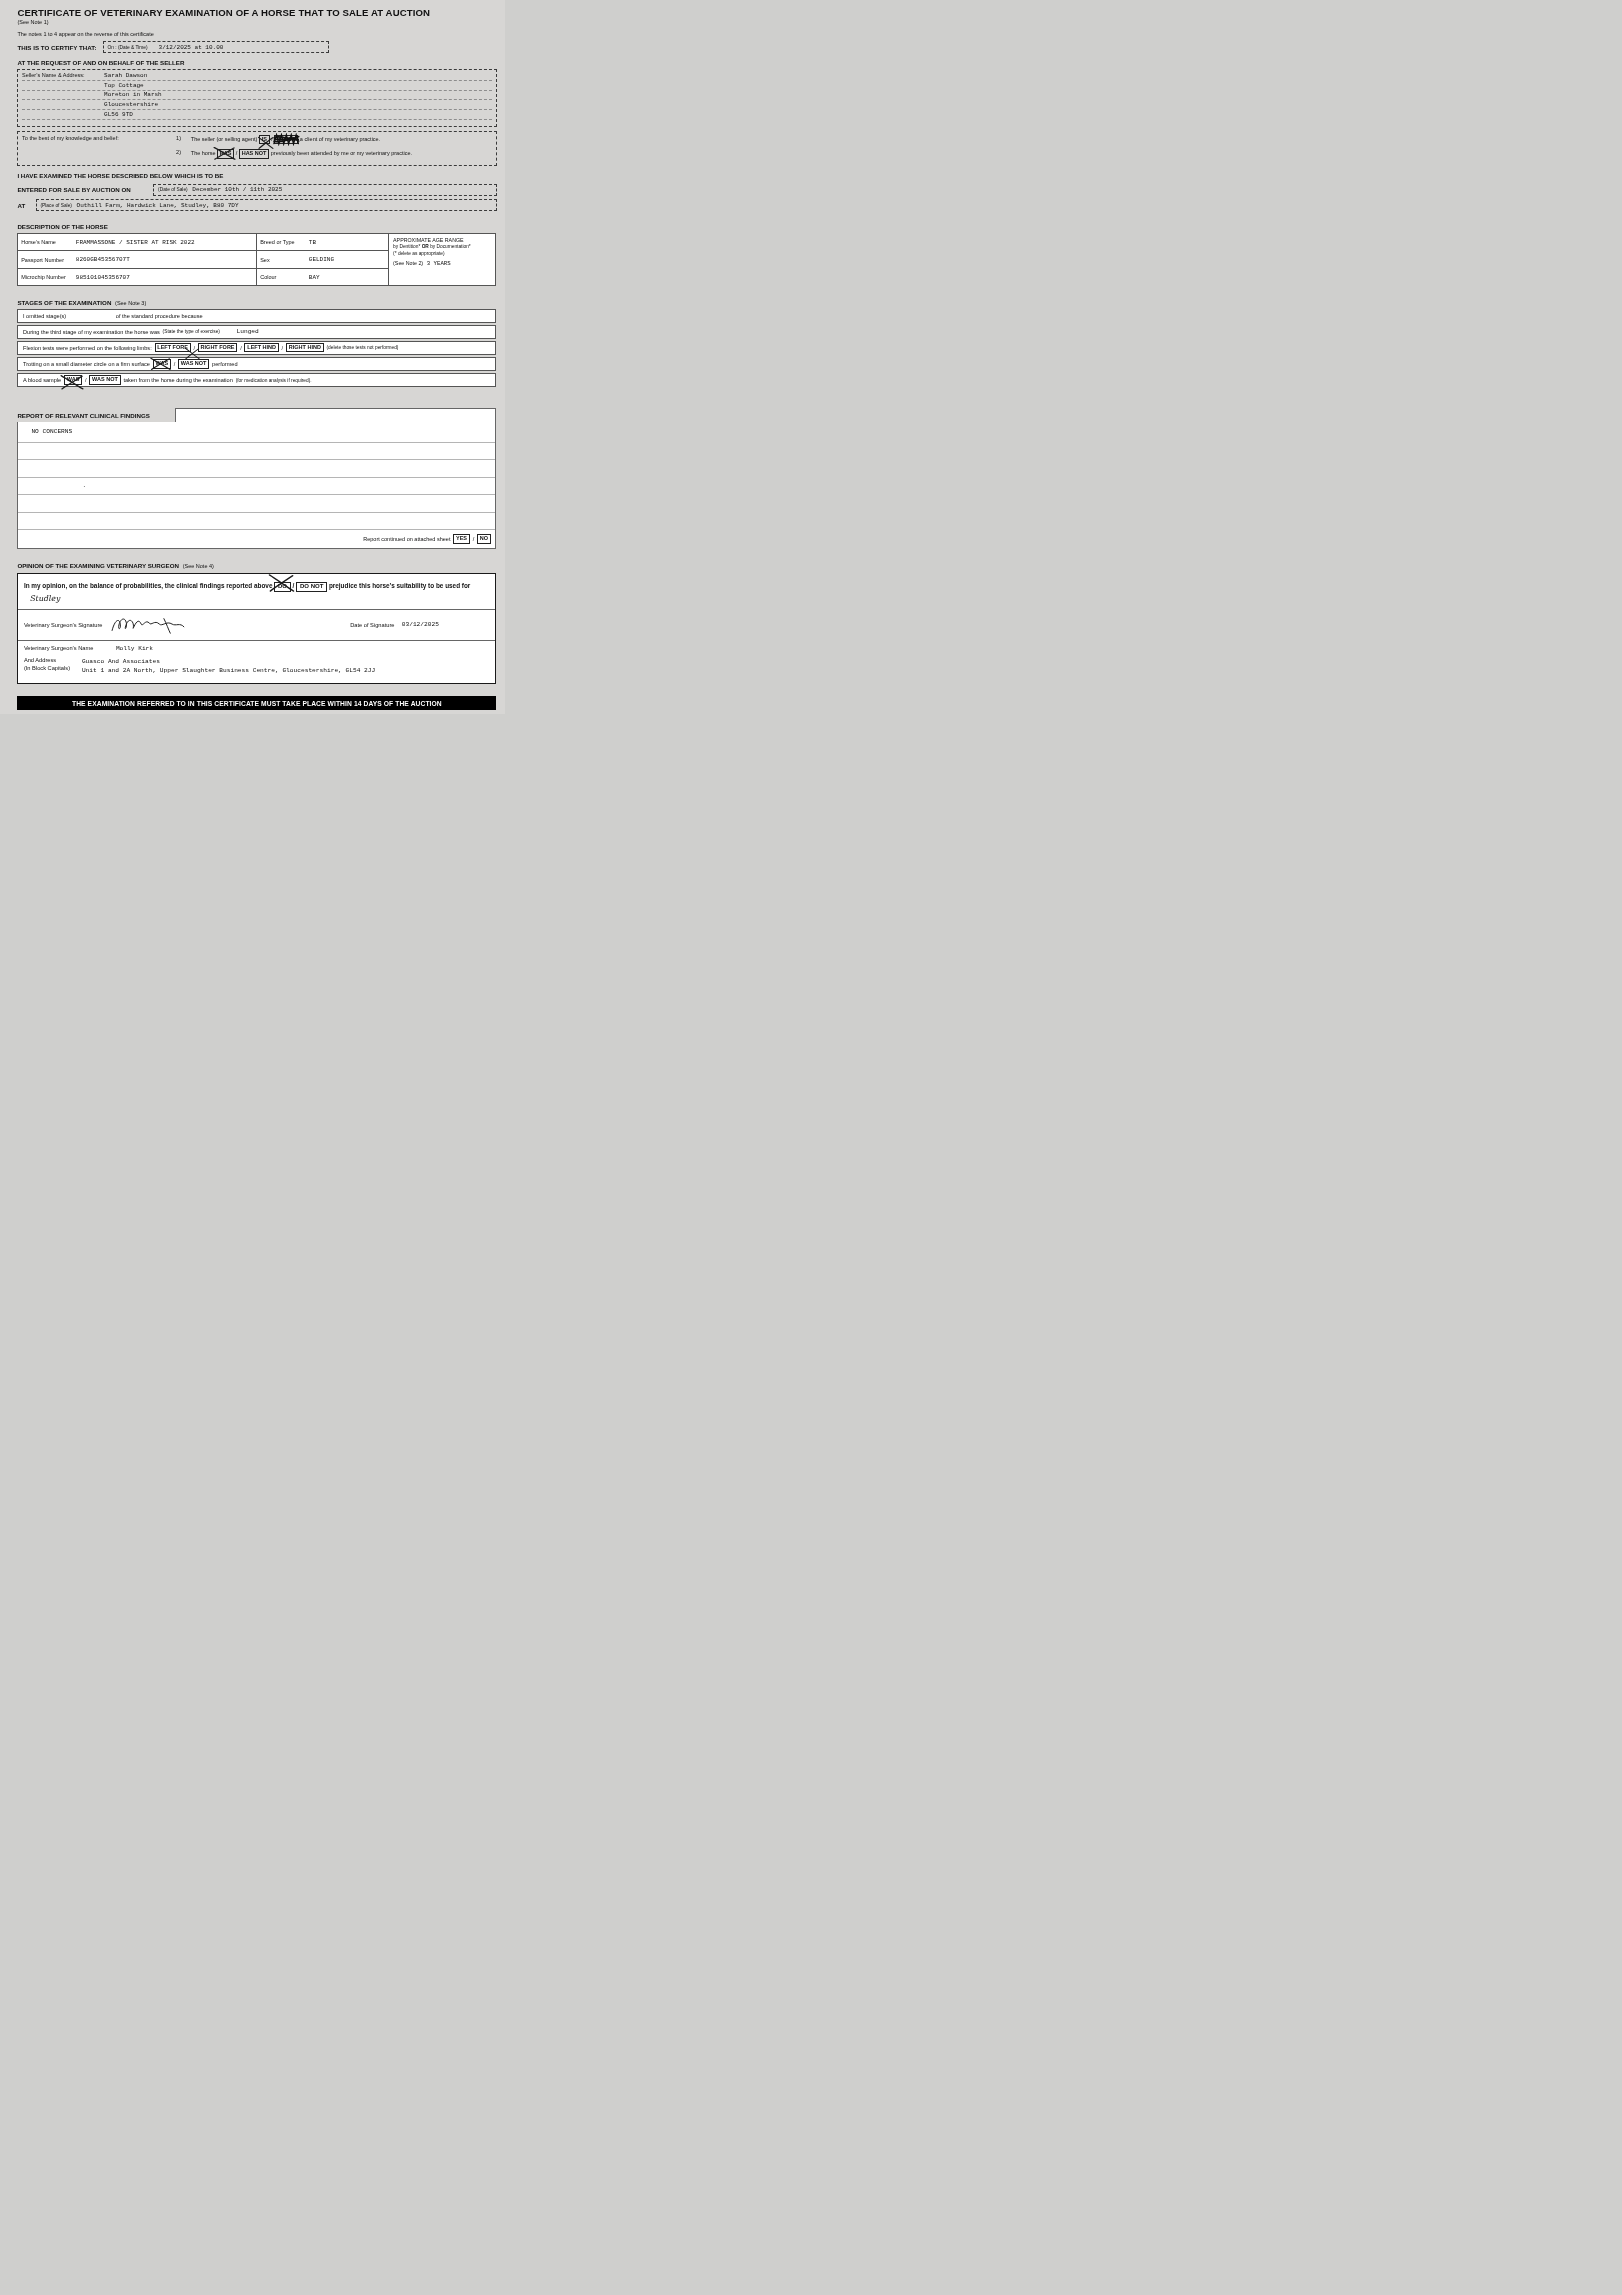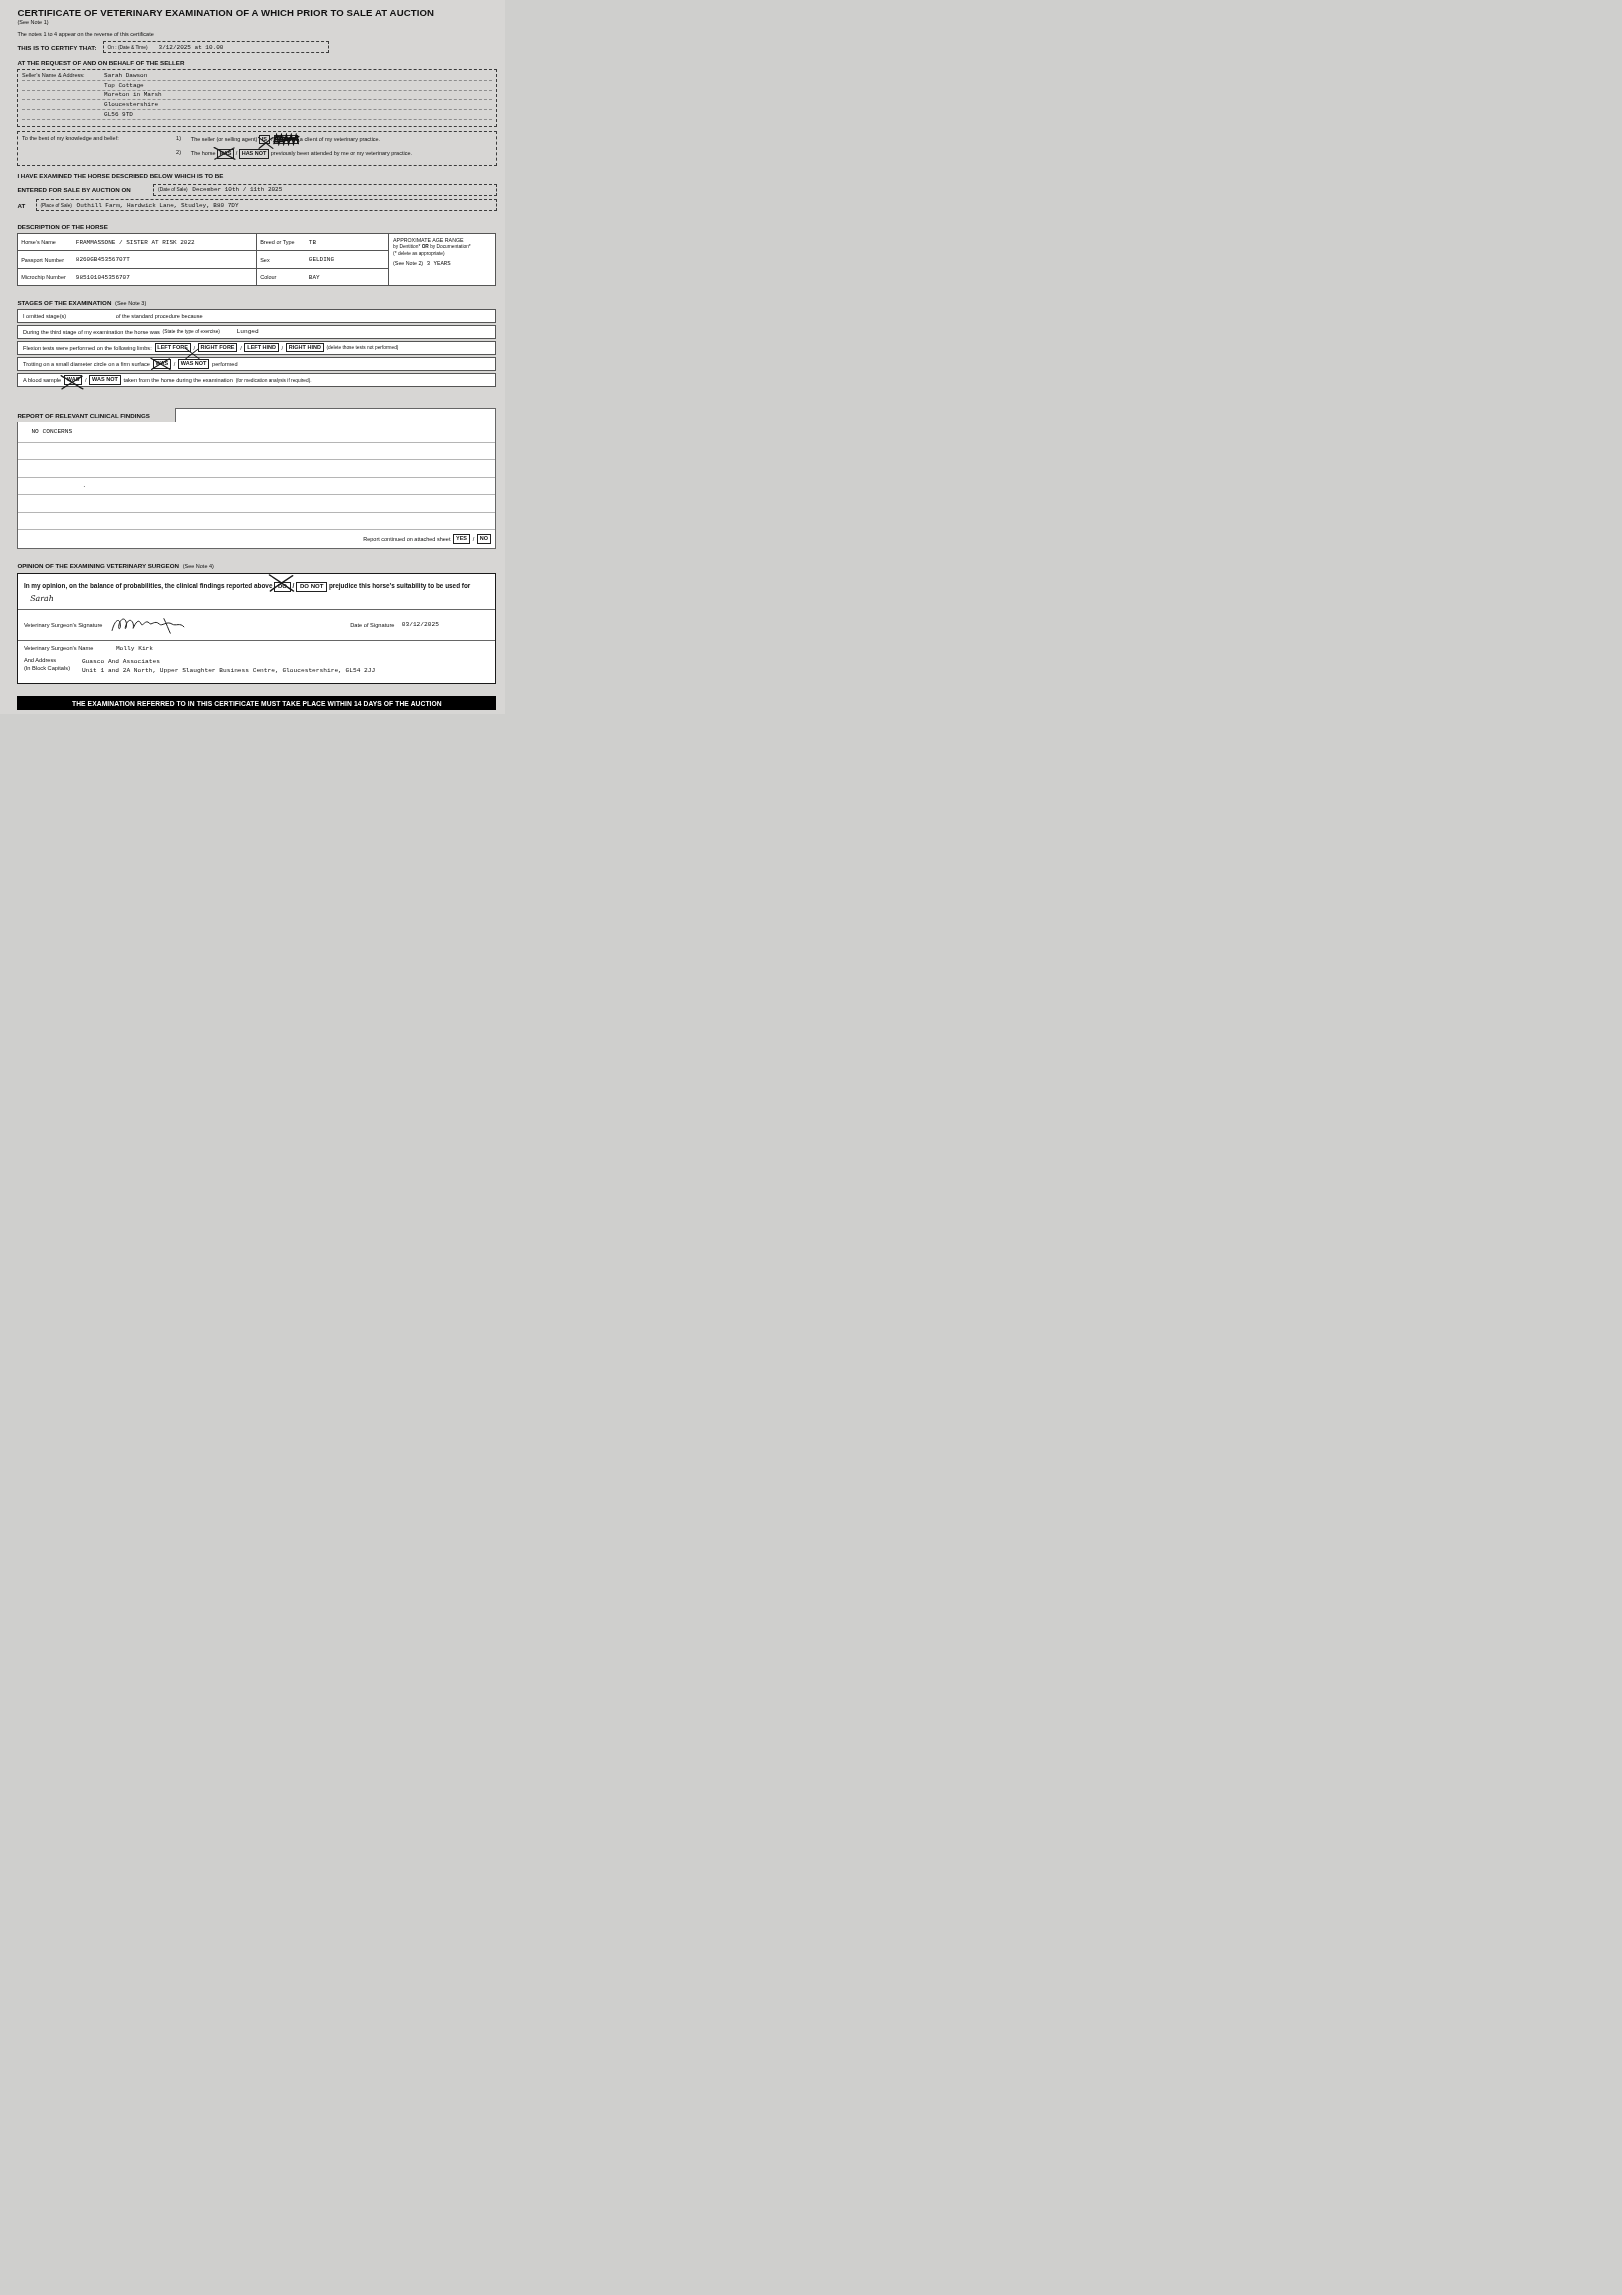--- a/index.html
+++ b/index.html
@@ -81,21 +81,21 @@
   .addr-lbl{width:58px;line-height:7.8px;}
   .addrvals{line-height:8.7px;}
   
   .footbar{margin-top:12px;background:#000;color:#fff;font-weight:bold;font-size:6.7px;text-align:center;padding:3.2px 0;width:479px;letter-spacing:0.1px;}
 </style>
 </head>
 <body>
 
 <div class="page">
 
-  <div class="ttl">CERTIFICATE OF VETERINARY EXAMINATION OF A WHICH PRIOR TO SALE AT AUCTION</div>
+  <div class="ttl">CERTIFICATE OF VETERINARY EXAMINATION OF A HORSE THAT TO SALE AT AUCTION</div>
   <div class="sub">(See Note 1)</div>
   <div class="notes">The notes 1 to 4 appear on the reverse of this certificate</div>
 
   <div class="row-certify">
     <div class="lbl-b">THIS IS TO CERTIFY THAT:</div>
     <div class="dashbox certify-box">
       <span class="smalllbl">On : (Date &amp; Time)</span>
       <span class="mono">3/12/2025 at 10.00</span>
     </div>
   </div>
@@ -327,21 +327,21 @@
       <span class="xwrap">
         <span class="opt" style="font-size:6px;padding:0.5px 2.8px">DO</span>
         <svg class="xmark" style="left:-7.3px;top:-7.3px;width:29px;height:20px" viewBox="0 0 34 30" preserveAspectRatio="none" fill="none" stroke="#1c1c1c" stroke-width="2" stroke-linecap="round">
           <path d="M3,3 C12,10 22,20 31,27"></path>
             <path d="M30,4 C21,12 11,20 4,27"></path>
         </svg>
       </span>
       <span>/</span>
       <span class="opt" style="font-size:6px;padding:0.5px 2.8px">DO NOT</span>
       <span>prejudice this horse’s suitability to be used for</span>
-      <span class="handw">Sarah</span>
+      <span class="handw">Studley</span>
     </div>
     <div class="oprowB">
       <span>Veterinary Surgeon’s Signature</span>
       <svg class="sig" width="78" height="20" viewBox="0 0 170 44" fill="none" stroke="#222" stroke-width="2.2" stroke-linecap="round">
         <path d="M6,34 C12,10 22,6 24,20 C26,32 18,34 21,22 C24,8 34,4 37,16 C40,28 32,36 36,24 C40,10 48,8 52,18 C55,26 50,34 54,26 C60,12 66,10 70,20 C73,27 80,8 88,18 C92,24 100,10 110,20 C116,26 126,12 138,20 C146,25 156,16 164,26"></path>
         <path d="M120,8 C126,20 130,32 134,40"></path>
       </svg>
       <span class="dategrp">
         <span>Date of Signature</span>
         <span class="mono" style="font-size:6.2px">03/12/2025</span>

